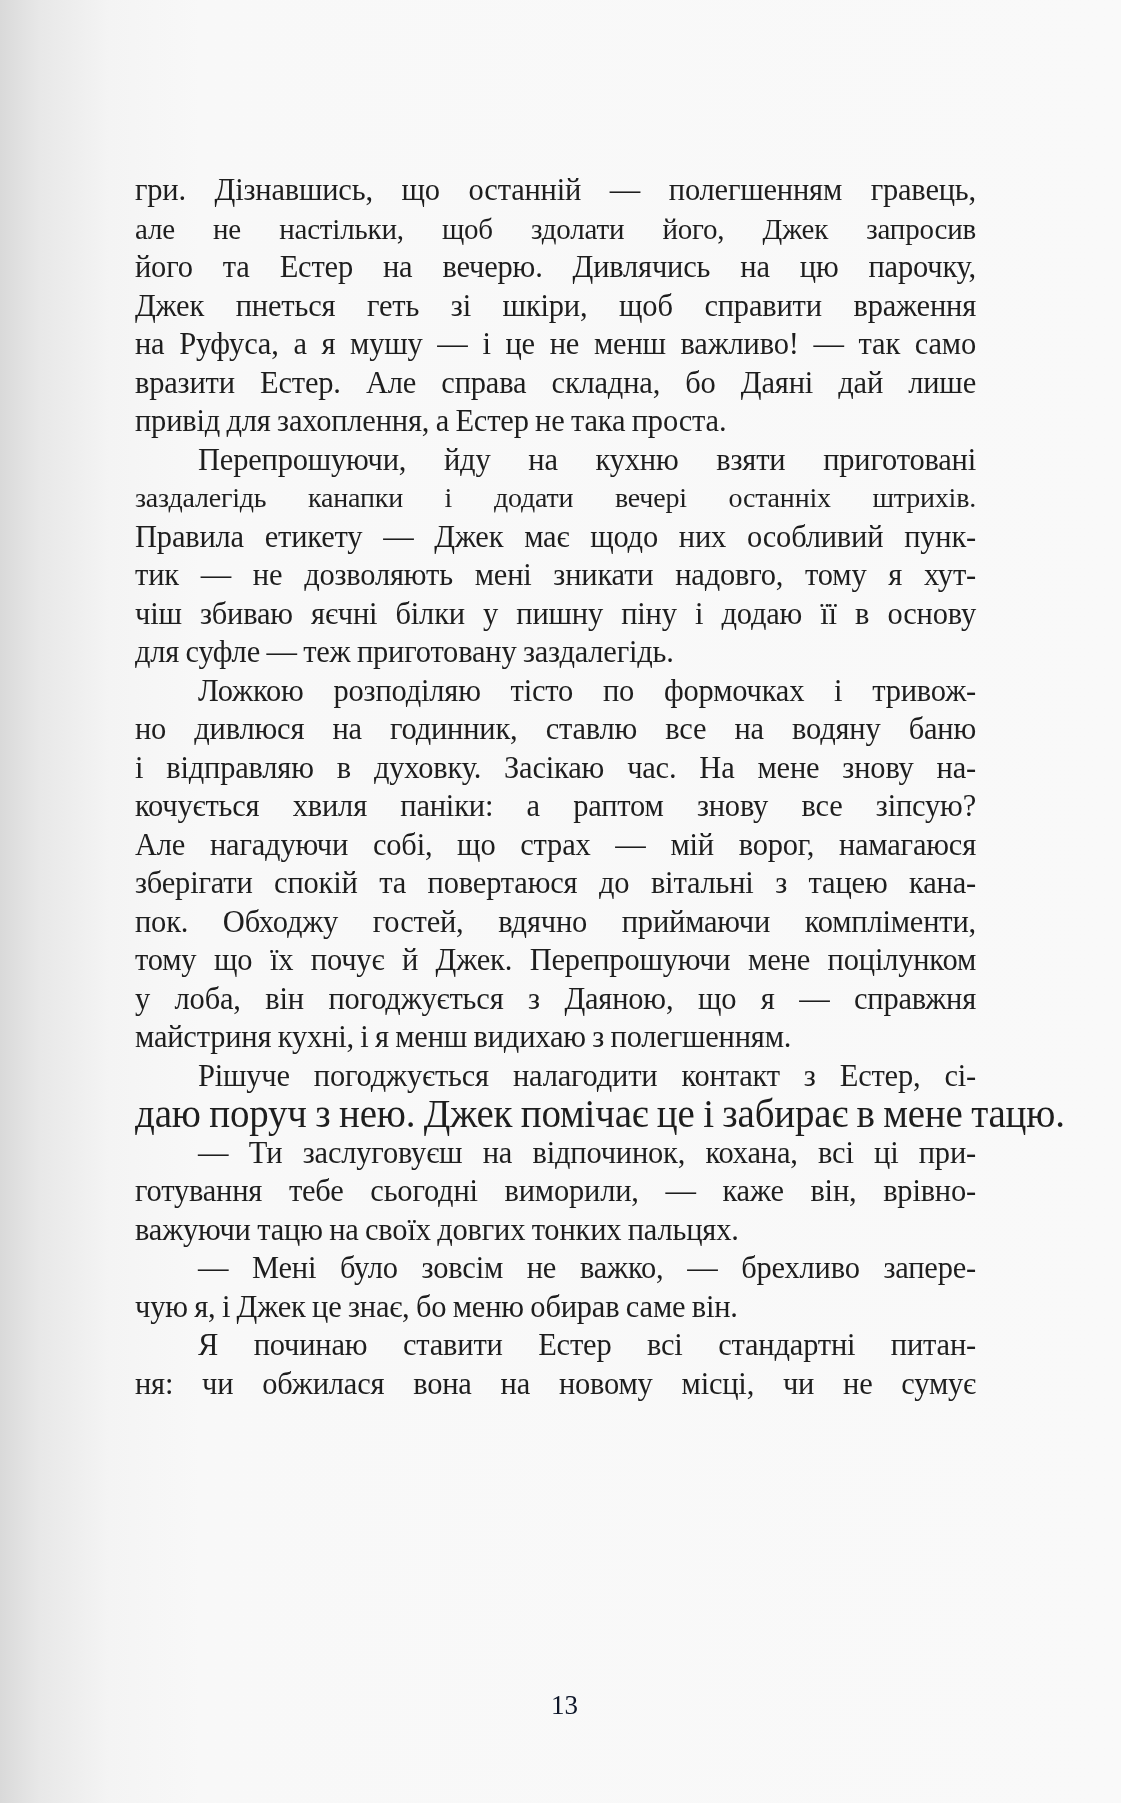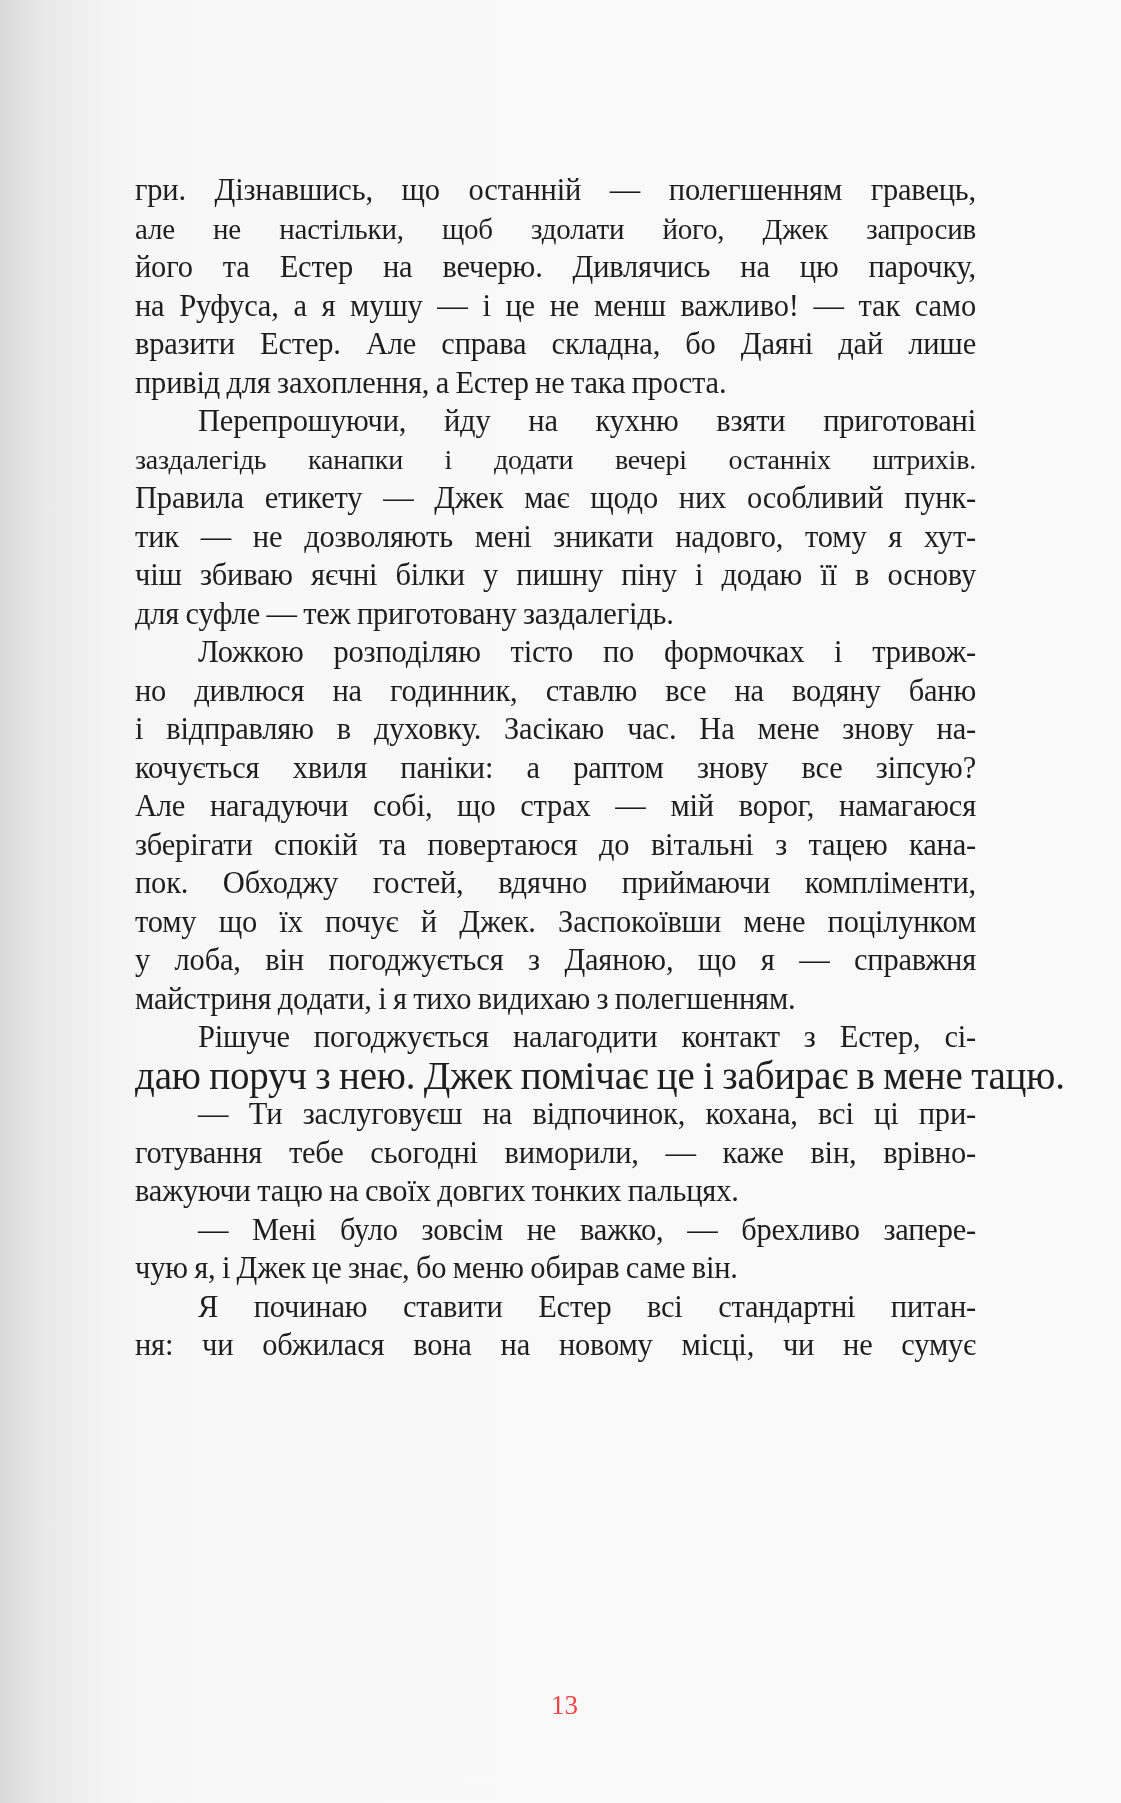--- a/index.html
+++ b/index.html
@@ -21,51 +21,52 @@
     white-space: nowrap;
     text-align: justify;
     text-align-last: justify;
     letter-spacing: -0.2px;
     word-spacing: -1px;
   }
   .line.indent { padding-left: 63px; }
   .line.last { text-align-last: left; }
   .page-number {
     position: absolute; left: 0; width: 1121px; top: 1690px;
-    text-align: center; font-size: 27px; color: #ef4444;
+    text-align: center; font-size: 27px; color: #0f172a;
     padding-left: 8px; box-sizing: border-box;
   }
 </style>
 </head>
 <body>
 
 <div class="page">
   <div class="text-block" id="text-block">
       <span class="line" style="white-space: nowrap; font-size: 30.5px;">гри. Дізнавшись, що останній — полегшенням гравець,</span>
       <span class="line" style="white-space: nowrap; font-size: 29px;">але не настільки, щоб здолати його, Джек запросив</span>
       <span class="line" style="white-space: nowrap; font-size: 30.5px;">його та Естер на вечерю. Дивлячись на цю парочку,</span>
+      <span class="line" style="white-space: nowrap; font-size: 30.5px;">Джек пнеться геть зі шкіри, щоб справити враження</span>
       <span class="line" style="white-space: nowrap; font-size: 30.5px;">на Руфуса, а я мушу — і це не менш важливо! — так само</span>
       <span class="line" style="white-space: nowrap; font-size: 30.5px;">вразити Естер. Але справа складна, бо Даяні дай лише</span>
       <span class="line last" style="white-space: nowrap; font-size: 30.5px;">привід для захоплення, а Естер не така проста.</span>
       <span class="line indent" style="white-space: nowrap; font-size: 30.5px;">Перепрошуючи, йду на кухню взяти приготовані</span>
       <span class="line" style="white-space: nowrap; font-size: 28px;">заздалегідь канапки і додати вечері останніх штрихів.</span>
       <span class="line" style="white-space: nowrap; font-size: 30.5px;">Правила етикету — Джек має щодо них особливий пунк-</span>
       <span class="line" style="white-space: nowrap; font-size: 30.5px;">тик — не дозволяють мені зникати надовго, тому я хут-</span>
       <span class="line" style="white-space: nowrap; font-size: 30.5px;">чіш збиваю яєчні білки у пишну піну і додаю її в основу</span>
       <span class="line last" style="white-space: nowrap; font-size: 30.5px;">для суфле — теж приготовану заздалегідь.</span>
       <span class="line indent" style="white-space: nowrap; font-size: 30.5px;">Ложкою розподіляю тісто по формочках і тривож-</span>
       <span class="line" style="white-space: nowrap; font-size: 30.5px;">но дивлюся на годинник, ставлю все на водяну баню</span>
       <span class="line" style="white-space: nowrap; font-size: 30.5px;">і відправляю в духовку. Засікаю час. На мене знову на-</span>
       <span class="line" style="white-space: nowrap; font-size: 30.5px;">кочується хвиля паніки: а раптом знову все зіпсую?</span>
       <span class="line" style="white-space: nowrap; font-size: 30.5px;">Але нагадуючи собі, що страх — мій ворог, намагаюся</span>
       <span class="line" style="white-space: nowrap; font-size: 30.5px;">зберігати спокій та повертаюся до вітальні з тацею кана-</span>
       <span class="line" style="white-space: nowrap; font-size: 30.5px;">пок. Обходжу гостей, вдячно приймаючи компліменти,</span>
-      <span class="line" style="white-space: nowrap; font-size: 30.5px;">тому що їх почує й Джек. Заспокоївши мене поцілунком</span>
+      <span class="line" style="white-space: nowrap; font-size: 30.5px;">тому що їх почує й Джек. Перепрошуючи мене поцілунком</span>
       <span class="line" style="white-space: nowrap; font-size: 30.5px;">у лоба, він погоджується з Даяною, що я — справжня</span>
-      <span class="line last" style="white-space: nowrap; font-size: 30.5px;">майстриня додати, і я тихо видихаю з полегшенням.</span>
+      <span class="line last" style="white-space: nowrap; font-size: 30.5px;">майстриня кухні, і я менш видихаю з полегшенням.</span>
       <span class="line indent" style="white-space: nowrap; font-size: 30.5px;">Рішуче погоджується налагодити контакт з Естер, сі-</span>
       <span class="line last" style="white-space: nowrap; font-size: 39px;">даю поруч з нею. Джек помічає це і забирає в мене тацю.</span>
       <span class="line indent" style="white-space: nowrap; font-size: 30.5px;">— Ти заслуговуєш на відпочинок, кохана, всі ці при-</span>
       <span class="line" style="white-space: nowrap; font-size: 30.5px;">готування тебе сьогодні виморили, — каже він, врівно-</span>
       <span class="line last" style="white-space: nowrap; font-size: 30.5px;">важуючи тацю на своїх довгих тонких пальцях.</span>
       <span class="line indent" style="white-space: nowrap; font-size: 30.5px;">— Мені було зовсім не важко, — брехливо запере-</span>
       <span class="line last" style="white-space: nowrap; font-size: 30.5px;">чую я, і Джек це знає, бо меню обирав саме він.</span>
       <span class="line indent" style="white-space: nowrap; font-size: 30.5px;">Я починаю ставити Естер всі стандартні питан-</span>
       <span class="line" style="white-space: nowrap; font-size: 30.5px;">ня: чи обжилася вона на новому місці, чи не сумує</span>
     </div>

